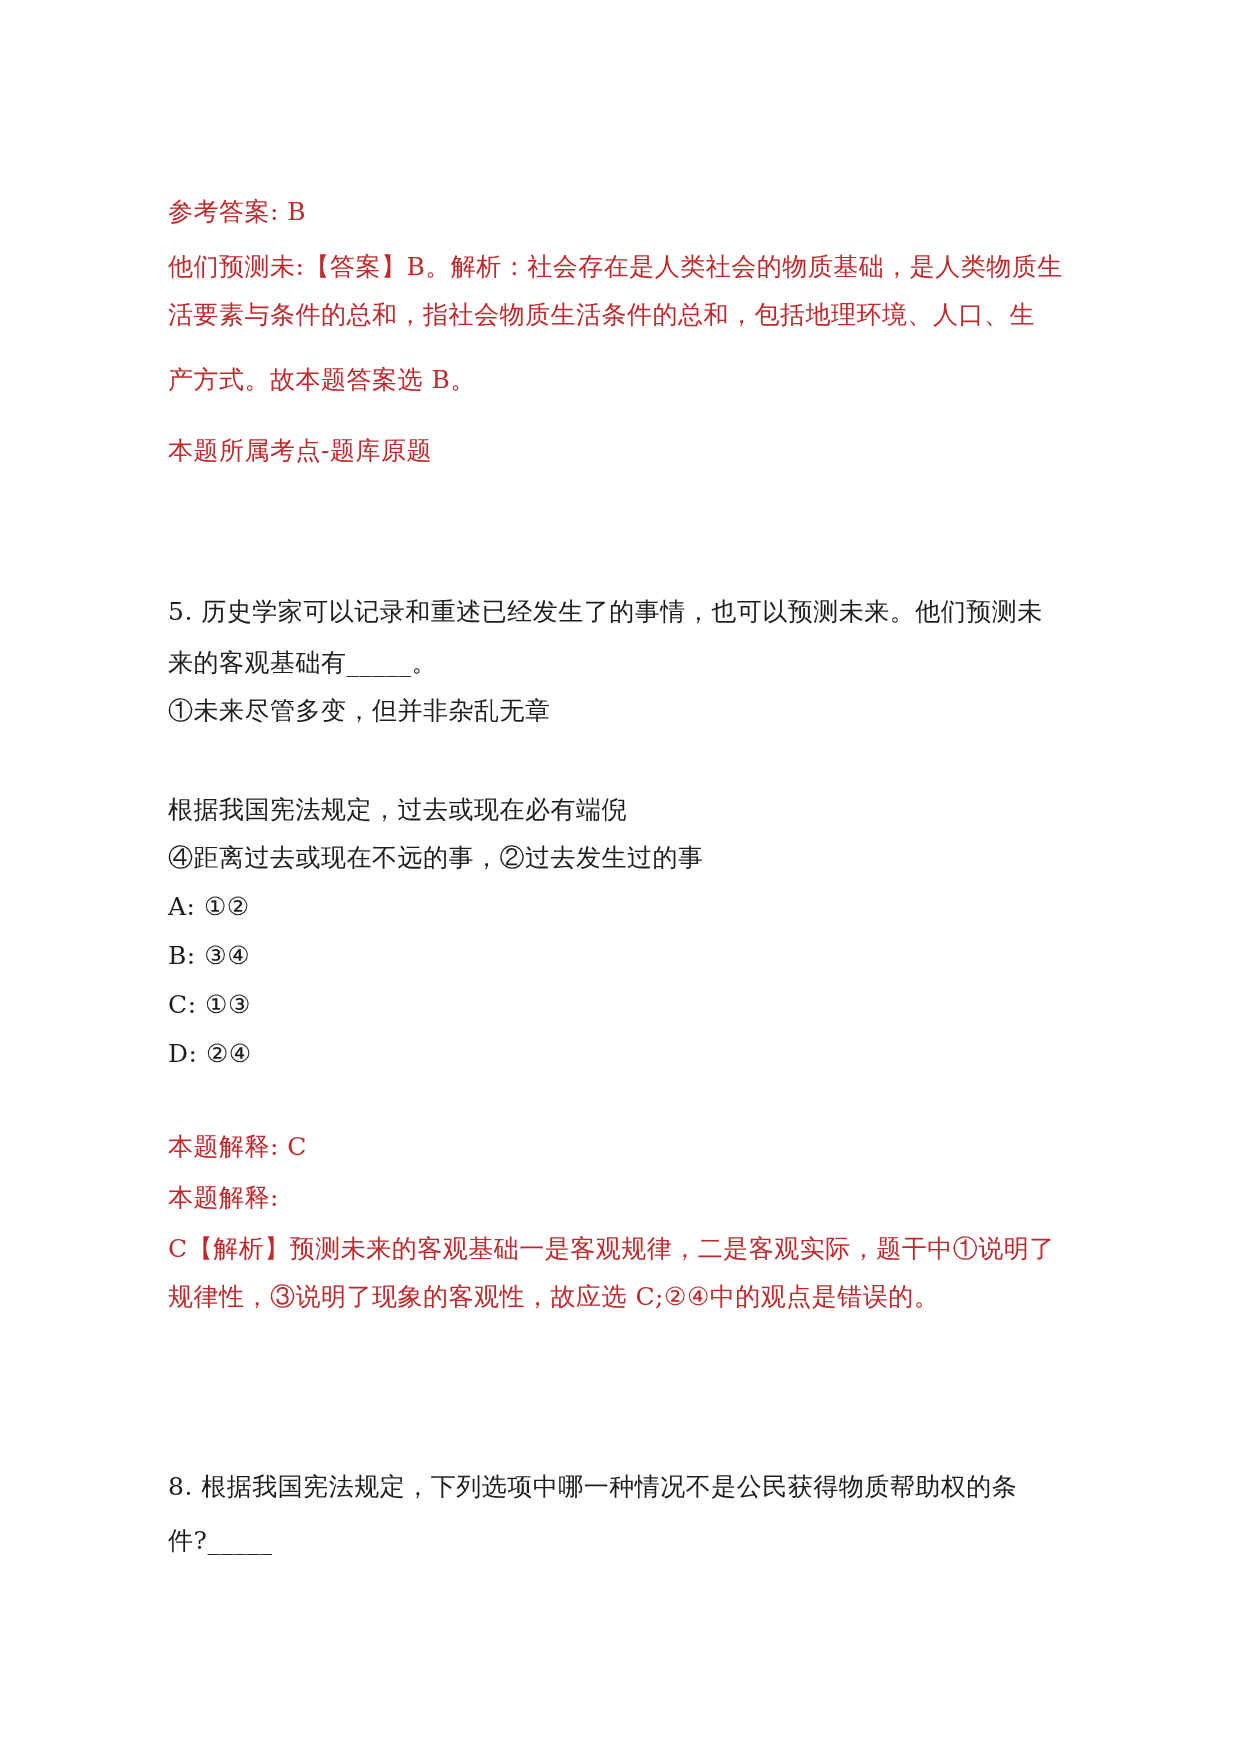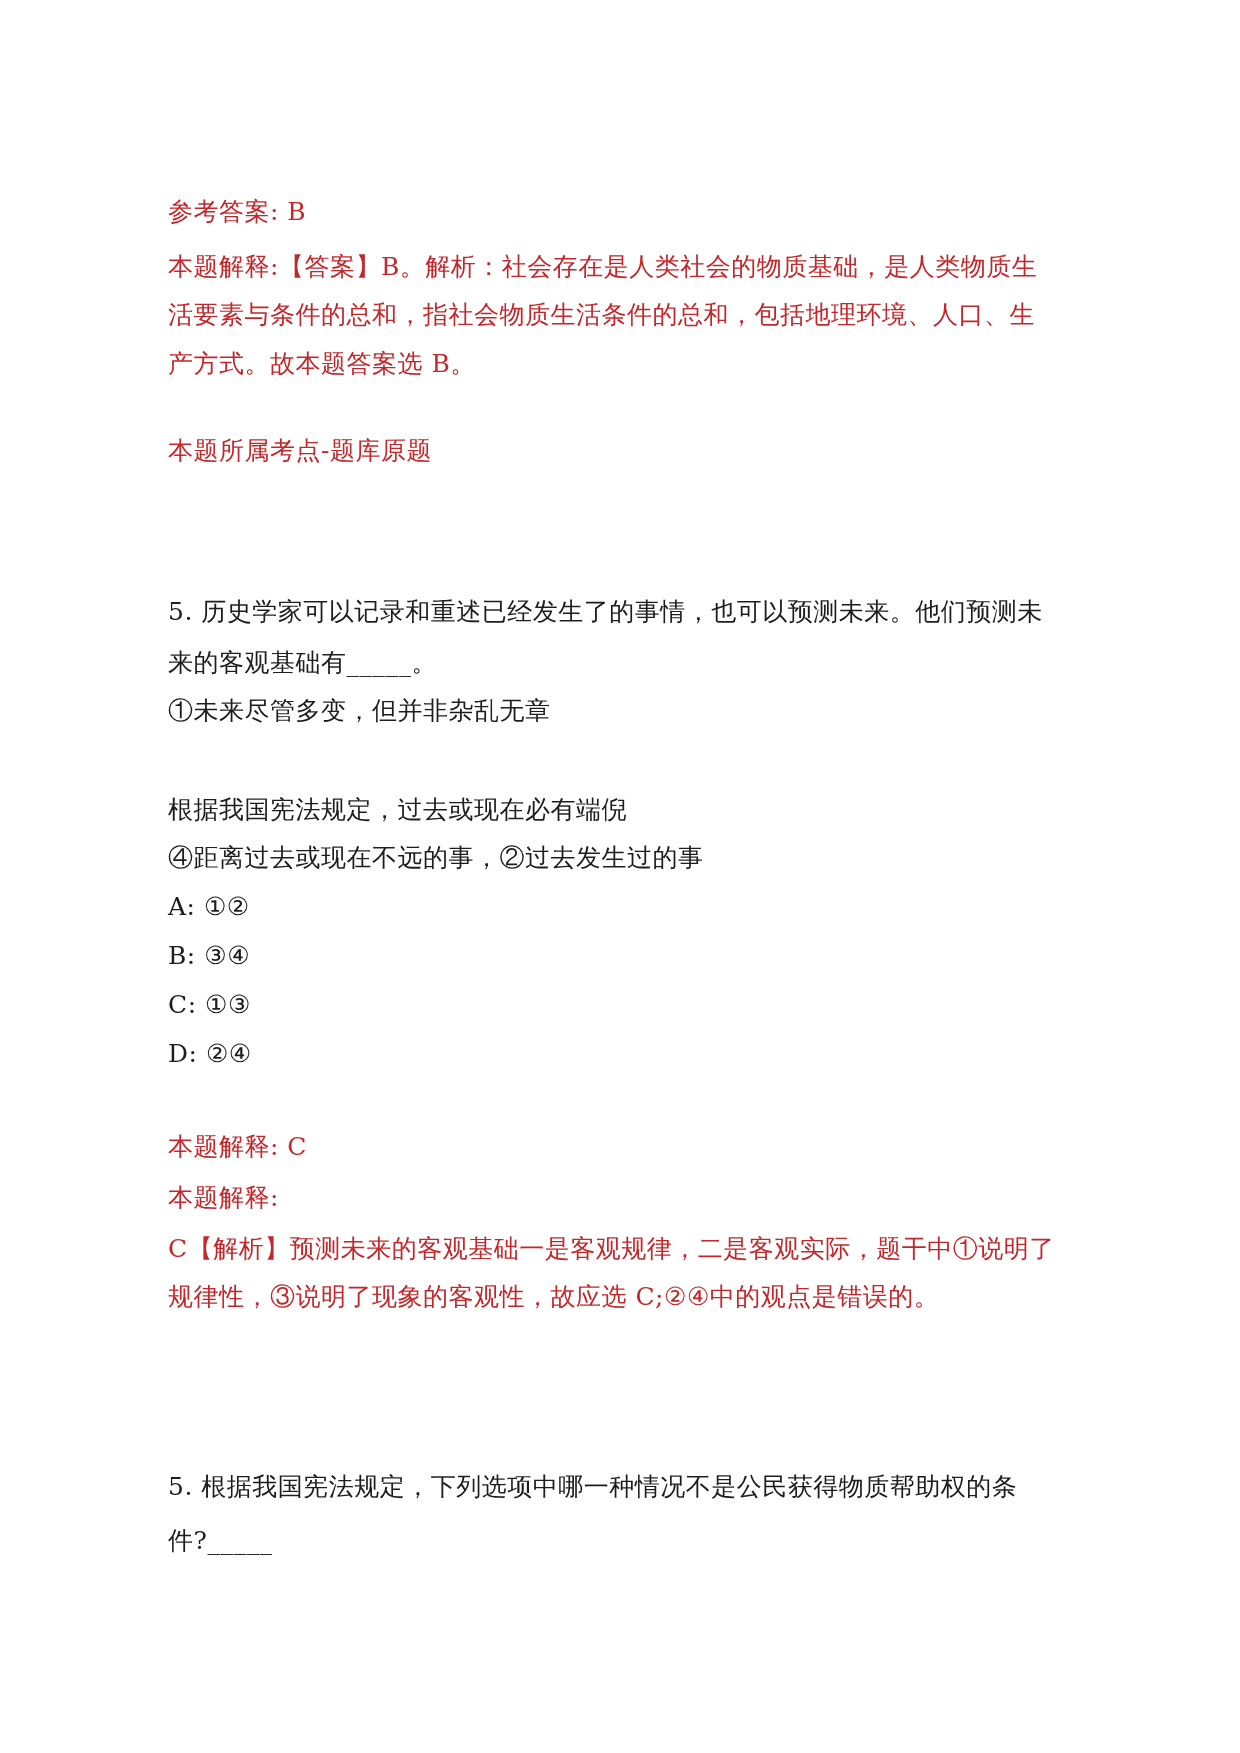--- a/index.html
+++ b/index.html
@@ -37,25 +37,25 @@
     color: var(--red);
   }
 </style>
 </head>
 <body>
 
 <div class="page">
 
   <div class="line red" style="top:195px">参考答案: B</div>
 
-  <div class="line red" style="top:250px">本题解释:【答案】B。解析：社会存在是人类社会的物质基础，是人类物质生</div>
+  <div class="line red" style="top:250px">他们预测未:【答案】B。解析：社会存在是人类社会的物质基础，是人类物质生</div>
 
   <div class="line red" style="top:298px">活要素与条件的总和，指社会物质生活条件的总和，包括地理环境、人口、生</div>
 
-  <div class="line red" style="top:347px">产方式。故本题答案选 B。</div>
+  <div class="line red" style="top:363px">产方式。故本题答案选 B。</div>
 
   <div class="line red" style="top:434px">本题所属考点-题库原题</div>
 
   <div class="line" style="top:595px">5. 历史学家可以记录和重述已经发生了的事情，也可以预测未来。他们预测未</div>
 
   <div class="line" style="top:646px">来的客观基础有_____。</div>
 
   <div class="line" style="top:694px">①未来尽管多变，但并非杂乱无章</div>
 
 
@@ -72,17 +72,17 @@
   <div class="line" style="top:1037px">D: ②④</div>
 
   <div class="line red" style="top:1130px">本题解释: C</div>
 
   <div class="line red" style="top:1181px">本题解释:</div>
 
   <div class="line red" style="top:1232px">C【解析】预测未来的客观基础一是客观规律，二是客观实际，题干中①说明了</div>
 
   <div class="line red" style="top:1280px">规律性，③说明了现象的客观性，故应选 C;②④中的观点是错误的。</div>
 
-  <div class="line" style="top:1470px">5. 根据我国宪法规定，下列选项中哪一种情况不是公民获得物质帮助权的条</div>
+  <div class="line" style="top:1470px">8. 根据我国宪法规定，下列选项中哪一种情况不是公民获得物质帮助权的条</div>
 
   <div class="line" style="top:1524px">件?_____</div>
 
 </div>
 
 </body></html>

